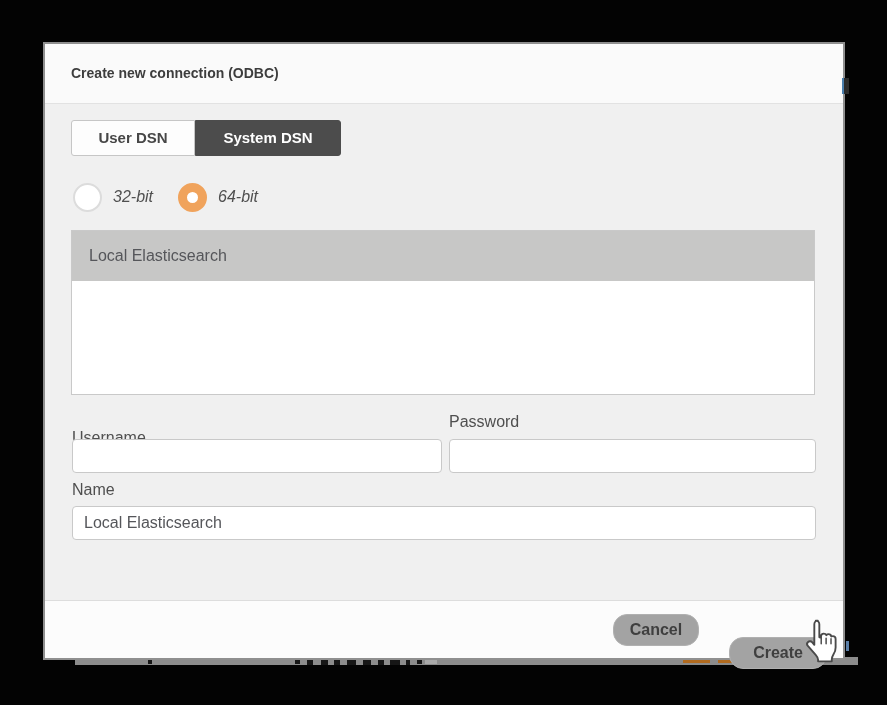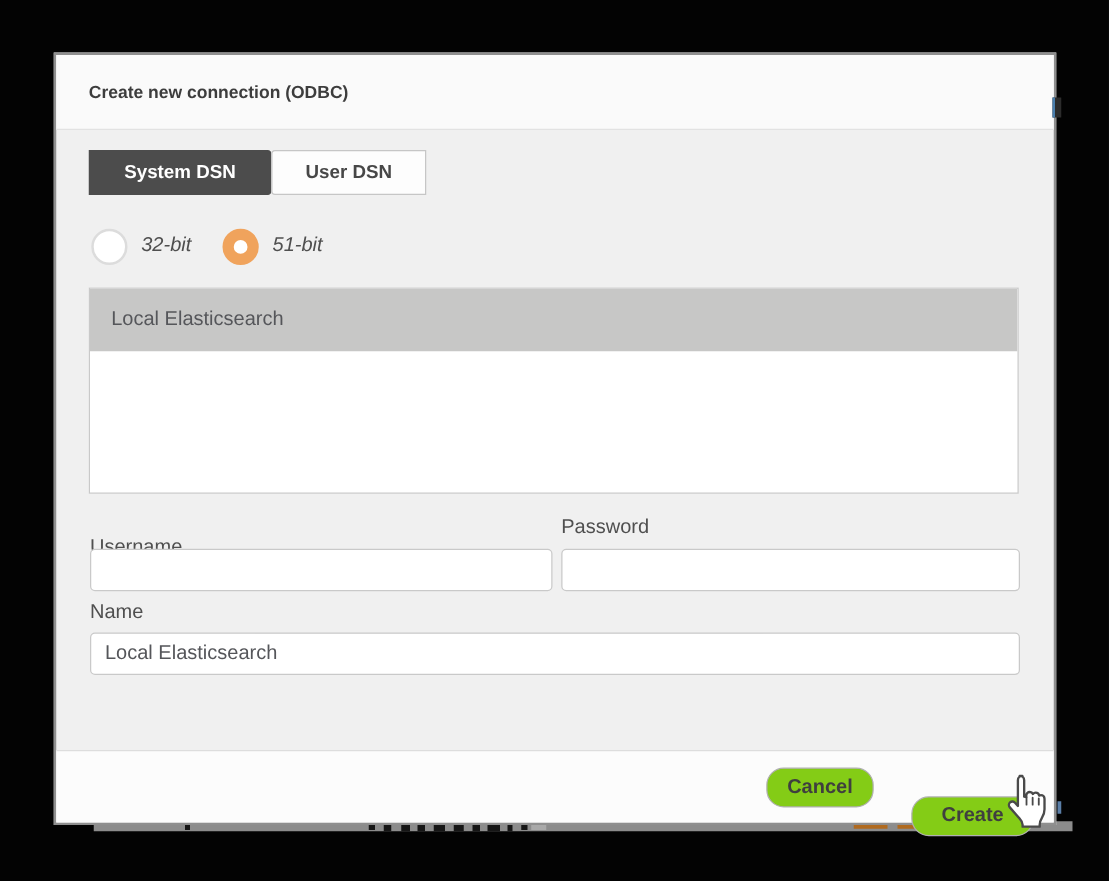--- a/index.html
+++ b/index.html
@@ -52,21 +52,21 @@
   }
   .in-username{left:27px;top:395px;width:370px;}
   .in-password{left:404px;top:395px;width:367px;}
   .in-name{left:27px;top:462px;width:744px;}
 
   .footer{
     position:absolute;left:0;right:0;bottom:0;height:58px;background:#fcfcfc;border-top:1px solid #dddddd;
     display:flex;align-items:center;justify-content:flex-end;gap:30px;padding-right:16px;box-sizing:border-box;
   }
   .btn{
-    height:32px;background:#84cc16;border:1px solid #b0b0b0;border-radius:14px;
+    height:32px;background:#a3a3a3;border:1px solid #b0b0b0;border-radius:14px;
     font-weight:bold;font-size:16px;color:#3f3f3f;font-family:inherit;cursor:pointer;
   }
   .btn.cancel{padding:0 16px;}
   .btn.create{padding:0 23px;margin-top:46px;}
 
   .scroll-widget{position:absolute;left:842px;top:78px;width:5px;height:16px;background:#2c2c2c;border-left:2px solid #4a7fae;box-sizing:content-box;z-index:2;}
 
   .cursor{position:absolute;left:802px;top:617px;width:38px;height:48px;z-index:10;pointer-events:none;}
 </style>
 </head>
@@ -97,32 +97,32 @@
   </div>
   <div class="edge-dash"></div>
 
   <div class="modal">
 
     <div class="header">
       <div class="title">Create new connection (ODBC)</div>
     </div>
 
     <div class="tab-group">
+      <div class="tab inactive">User DSN</div>
       <div class="tab active">System DSN</div>
-      <div class="tab inactive">User DSN</div>
     </div>
 
     <div class="radio-row">
       <div class="radio-option">
         <span class="radio-circle off"></span>
         <span class="radio-label">32-bit</span>
       </div>
       <div class="radio-option">
         <span class="radio-circle on"></span>
-        <span class="radio-label">51-bit</span>
+        <span class="radio-label">64-bit</span>
       </div>
     </div>
 
     <div class="listbox">
       <div class="list-item selected">Local Elasticsearch</div>
     </div>
 
     <div class="field-label lbl-username">Username</div>
     <input class="text-input in-username" type="text" value="" style="">
 

